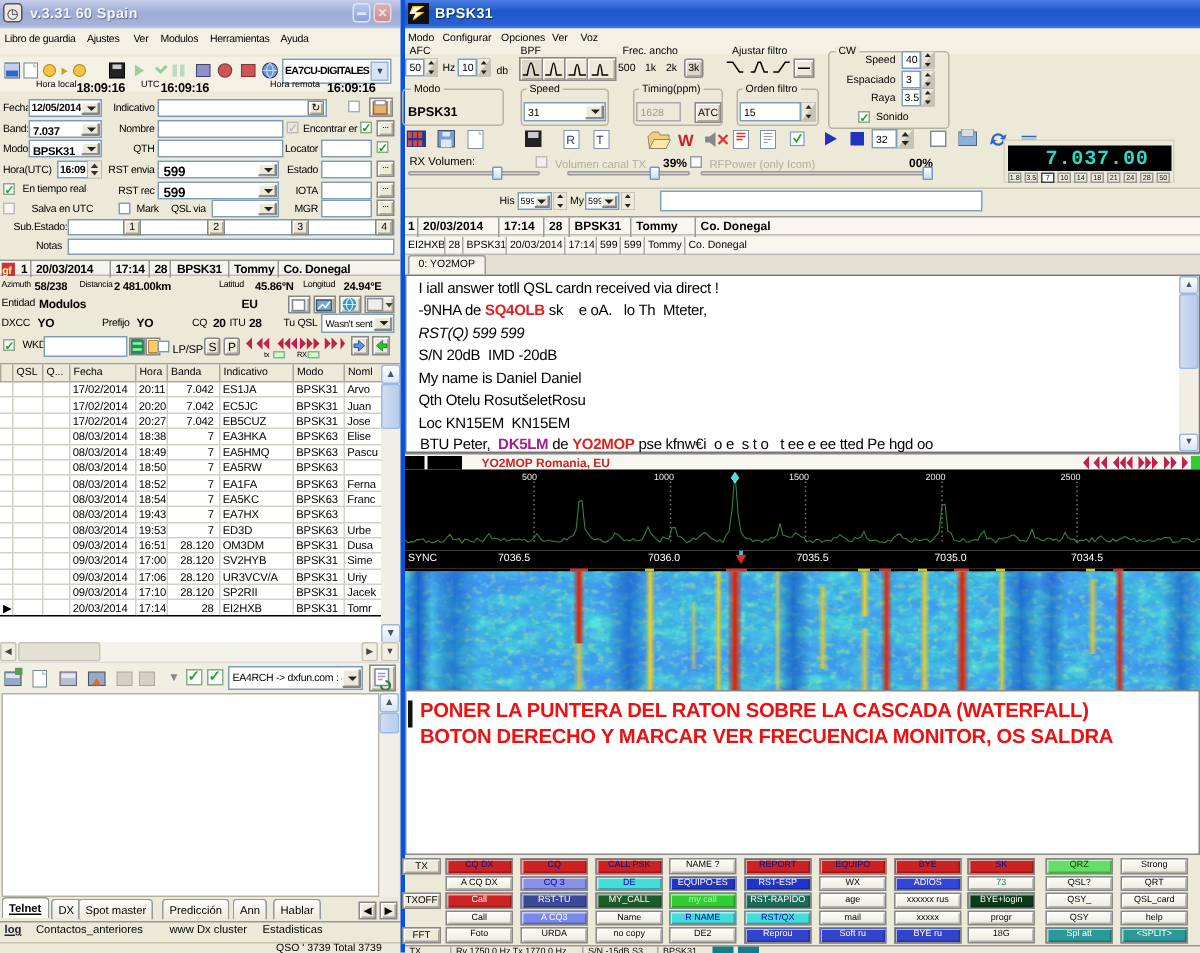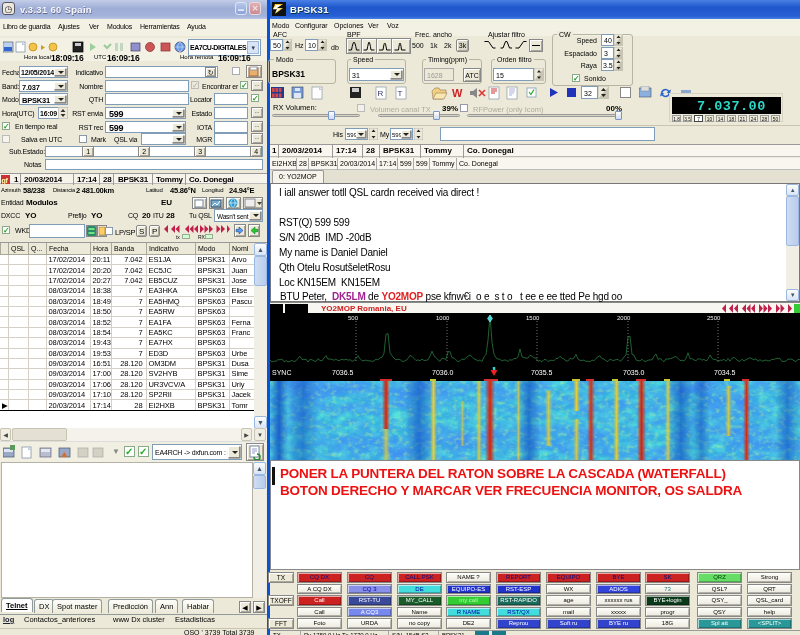--- a/index.html
+++ b/index.html
@@ -791,21 +791,22 @@
     <span class="abs" style="left:162px;top:2px;">Tommy</span>
       <span class="abs" style="left:186px;top:0;width:1px;height:12px;background:#aaa;"></span>
     <span class="abs" style="left:189px;top:2px;">Co. Donegal</span>
   </div>
   <div class="abs" style="left:0;top:170px;width:530px;height:13px;background:#e4e1d2;">
     <span class="abs" style="left:2px;top:0;width:52px;height:13px;background:#f6f3ea;border:1px solid #999;border-bottom:none;border-radius:2px 2px 0 0;padding:2px 0 0 6px;font-size:7px;">0: YO2MOP</span>
   </div>
 
   <div class="abs" style="left:0;top:183px;width:530px;height:119px;background:#fff;border:1px solid #777;font-size:10px;letter-spacing:-0.2px;white-space:pre;">
     <span class="abs" style="left:8px;top:3px;">I iall answer totll QSL cardn received via direct !</span>
-    <span class="abs" style="left:8px;top:33px;">RST(Q) 599 599</span>
+    <span class="abs" style="left:8px;top:18px;">-9NHA de <b style="color:#e02020;">SQ4OLB</b> sk&nbsp;&nbsp;&nbsp;&nbsp;e oA.&nbsp;&nbsp;&nbsp;lo Th&nbsp;&nbsp;Mteter,</span>
+    <span class="abs" style="left:8px;top:33px;font-style:italic;">RST(Q) 599 599</span>
     <span class="abs" style="left:8px;top:48px;">S/N 20dB&nbsp;&nbsp;IMD -20dB</span>
     <span class="abs" style="left:8px;top:63px;">My name is Daniel Daniel</span>
     <span class="abs" style="left:8px;top:78px;">Qth Otelu RosutšeletRosu</span>
     <span class="abs" style="left:8px;top:93px;">Loc KN15EM&nbsp;&nbsp;KN15EM</span>
     <span class="abs" style="left:9px;top:107px;">BTU Peter,&nbsp;&nbsp;<b style="color:#a02090;">DK5LM</b> de <b style="color:#e02020;">YO2MOP</b> pse kfnw€i&nbsp;&nbsp;o e&nbsp;&nbsp;s t o&nbsp;&nbsp;&nbsp;t ee e ee tted Pe hgd oo</span>
     <div class="abs" style="right:0;top:0;width:13px;height:117px;background:#f0eee5;">
       <span class="abs" style="left:0;top:0;width:13px;height:12px;background:linear-gradient(#fdfdfb,#d8e4f6);border:1px solid #9ab8e0;border-radius:2px;color:#456;font-size:6px;text-align:center;line-height:11px;">▲</span>
       <span class="abs" style="left:0;top:12px;width:13px;height:50px;background:linear-gradient(to right,#cfdcf3,#b8ccec);border:1px solid #9ab8e0;border-radius:2px;"></span>
       <span class="abs" style="left:0;bottom:0;width:13px;height:12px;background:linear-gradient(#fdfdfb,#d8e4f6);border:1px solid #9ab8e0;border-radius:2px;color:#456;font-size:6px;text-align:center;line-height:11px;">▼</span>
     </div>

